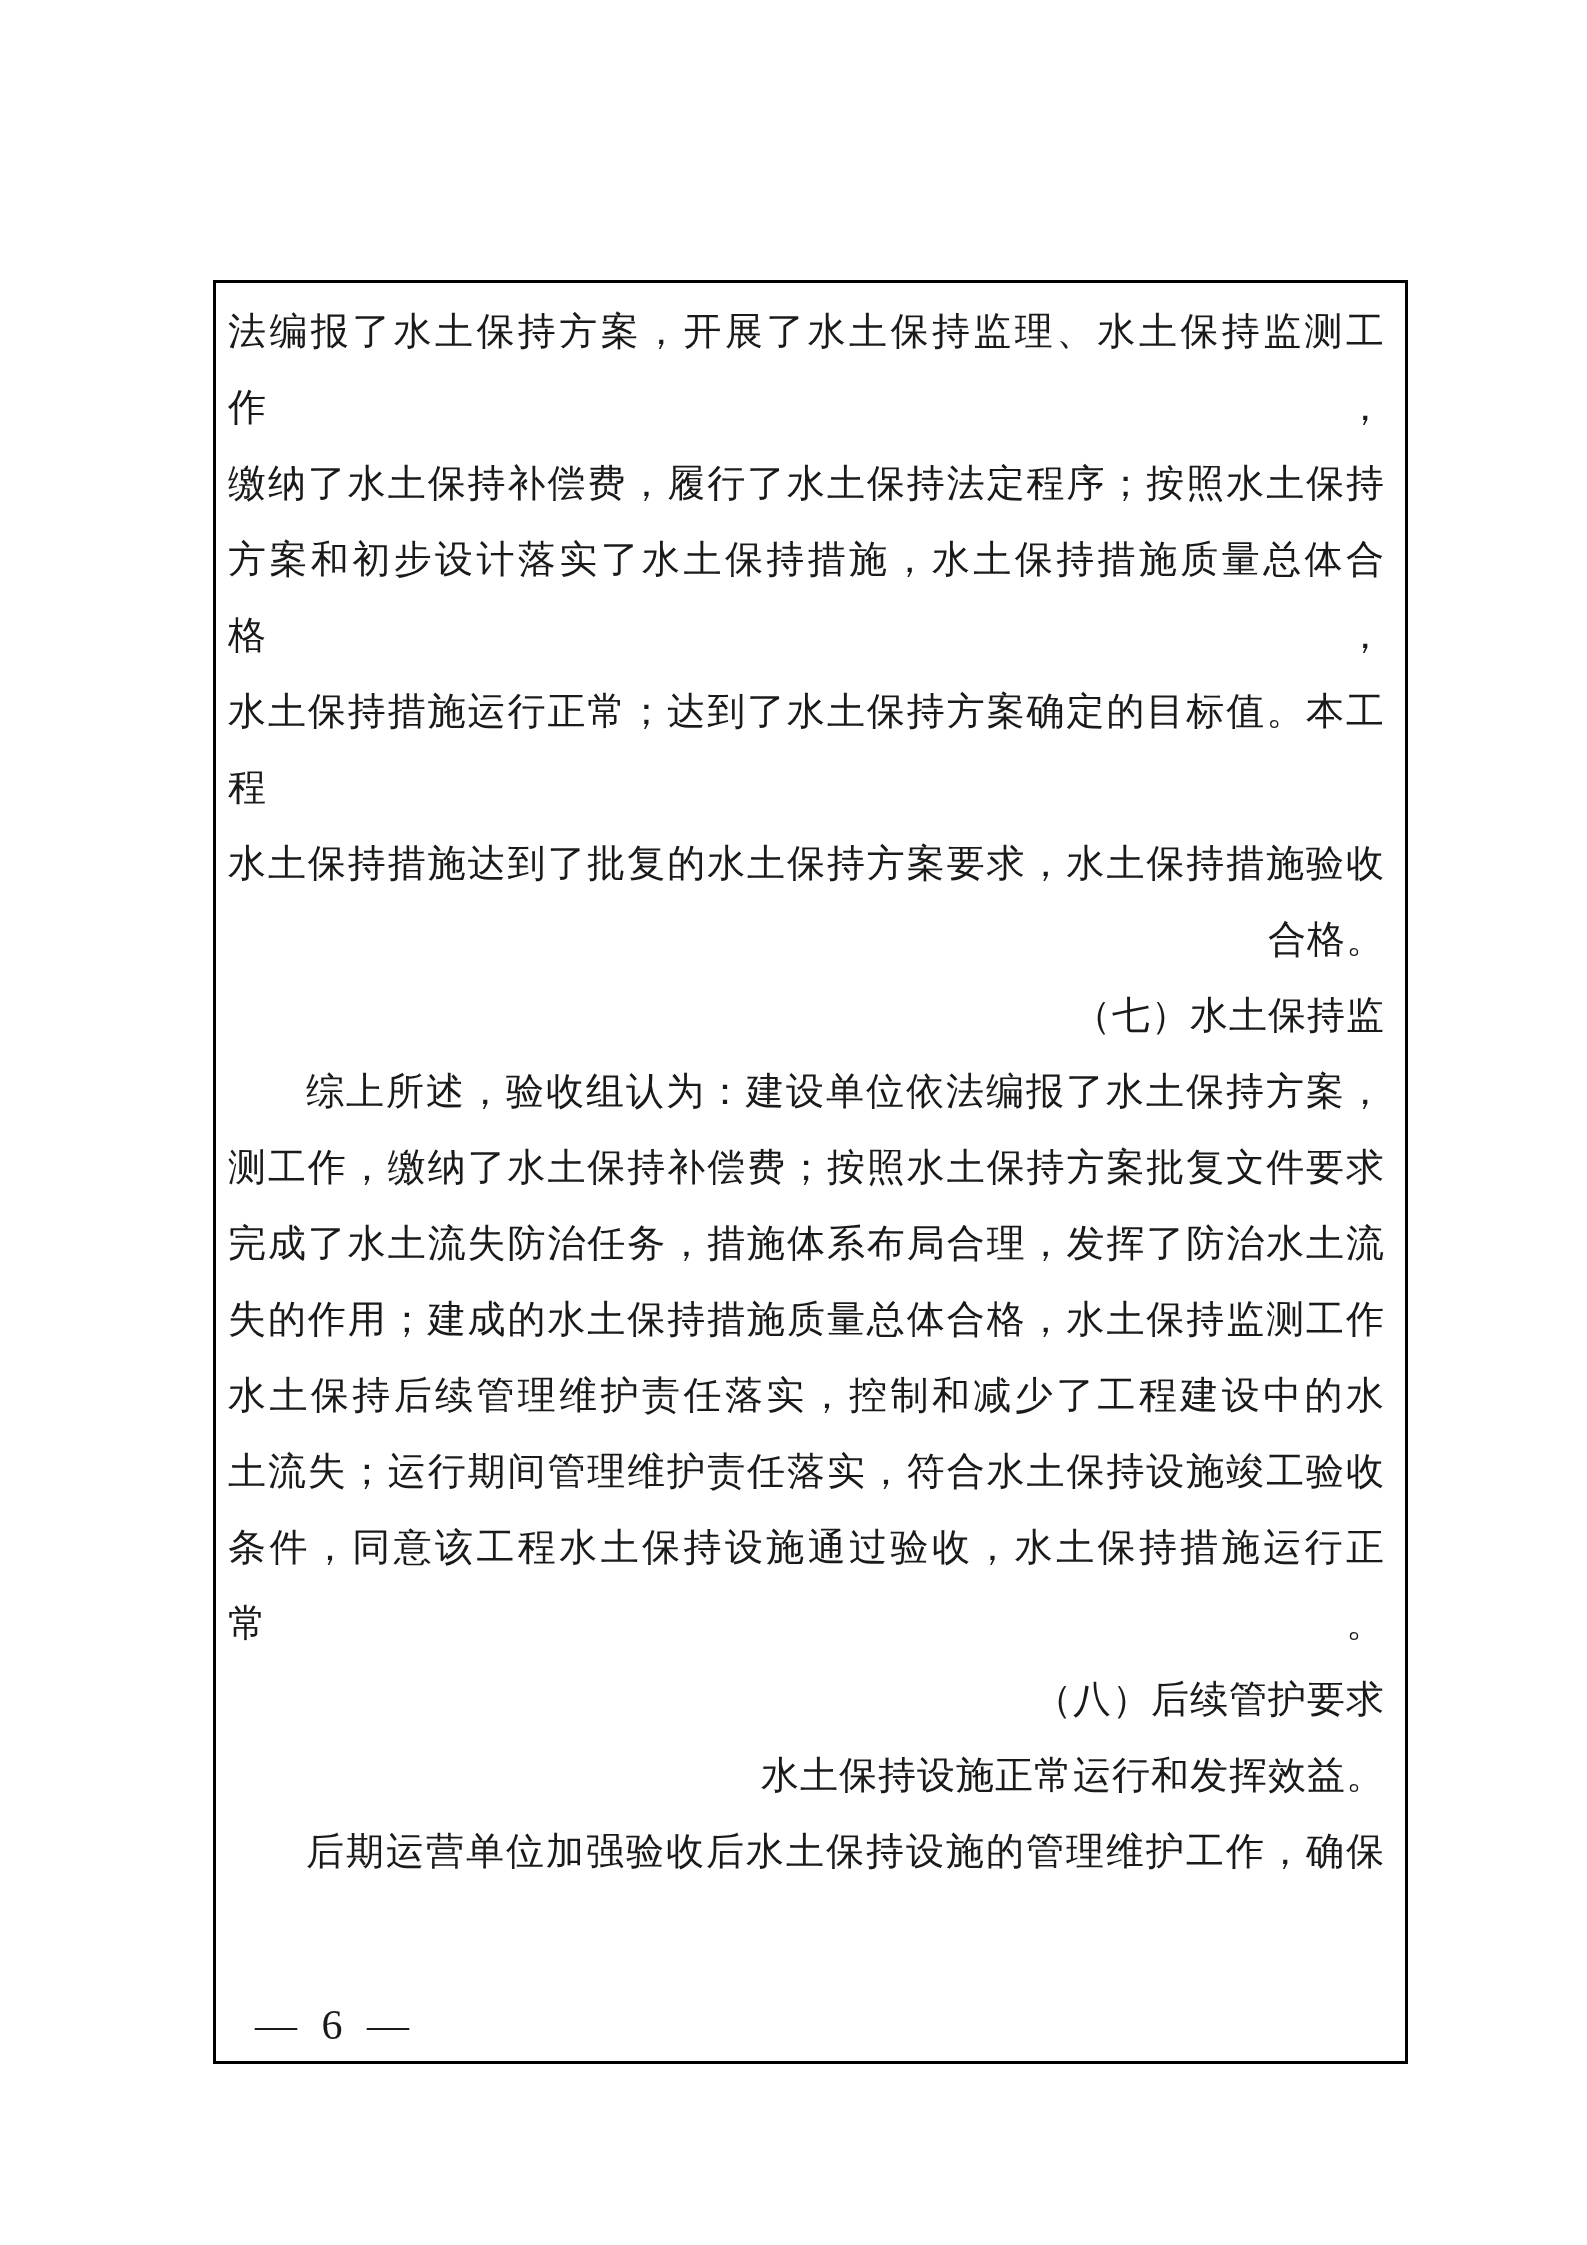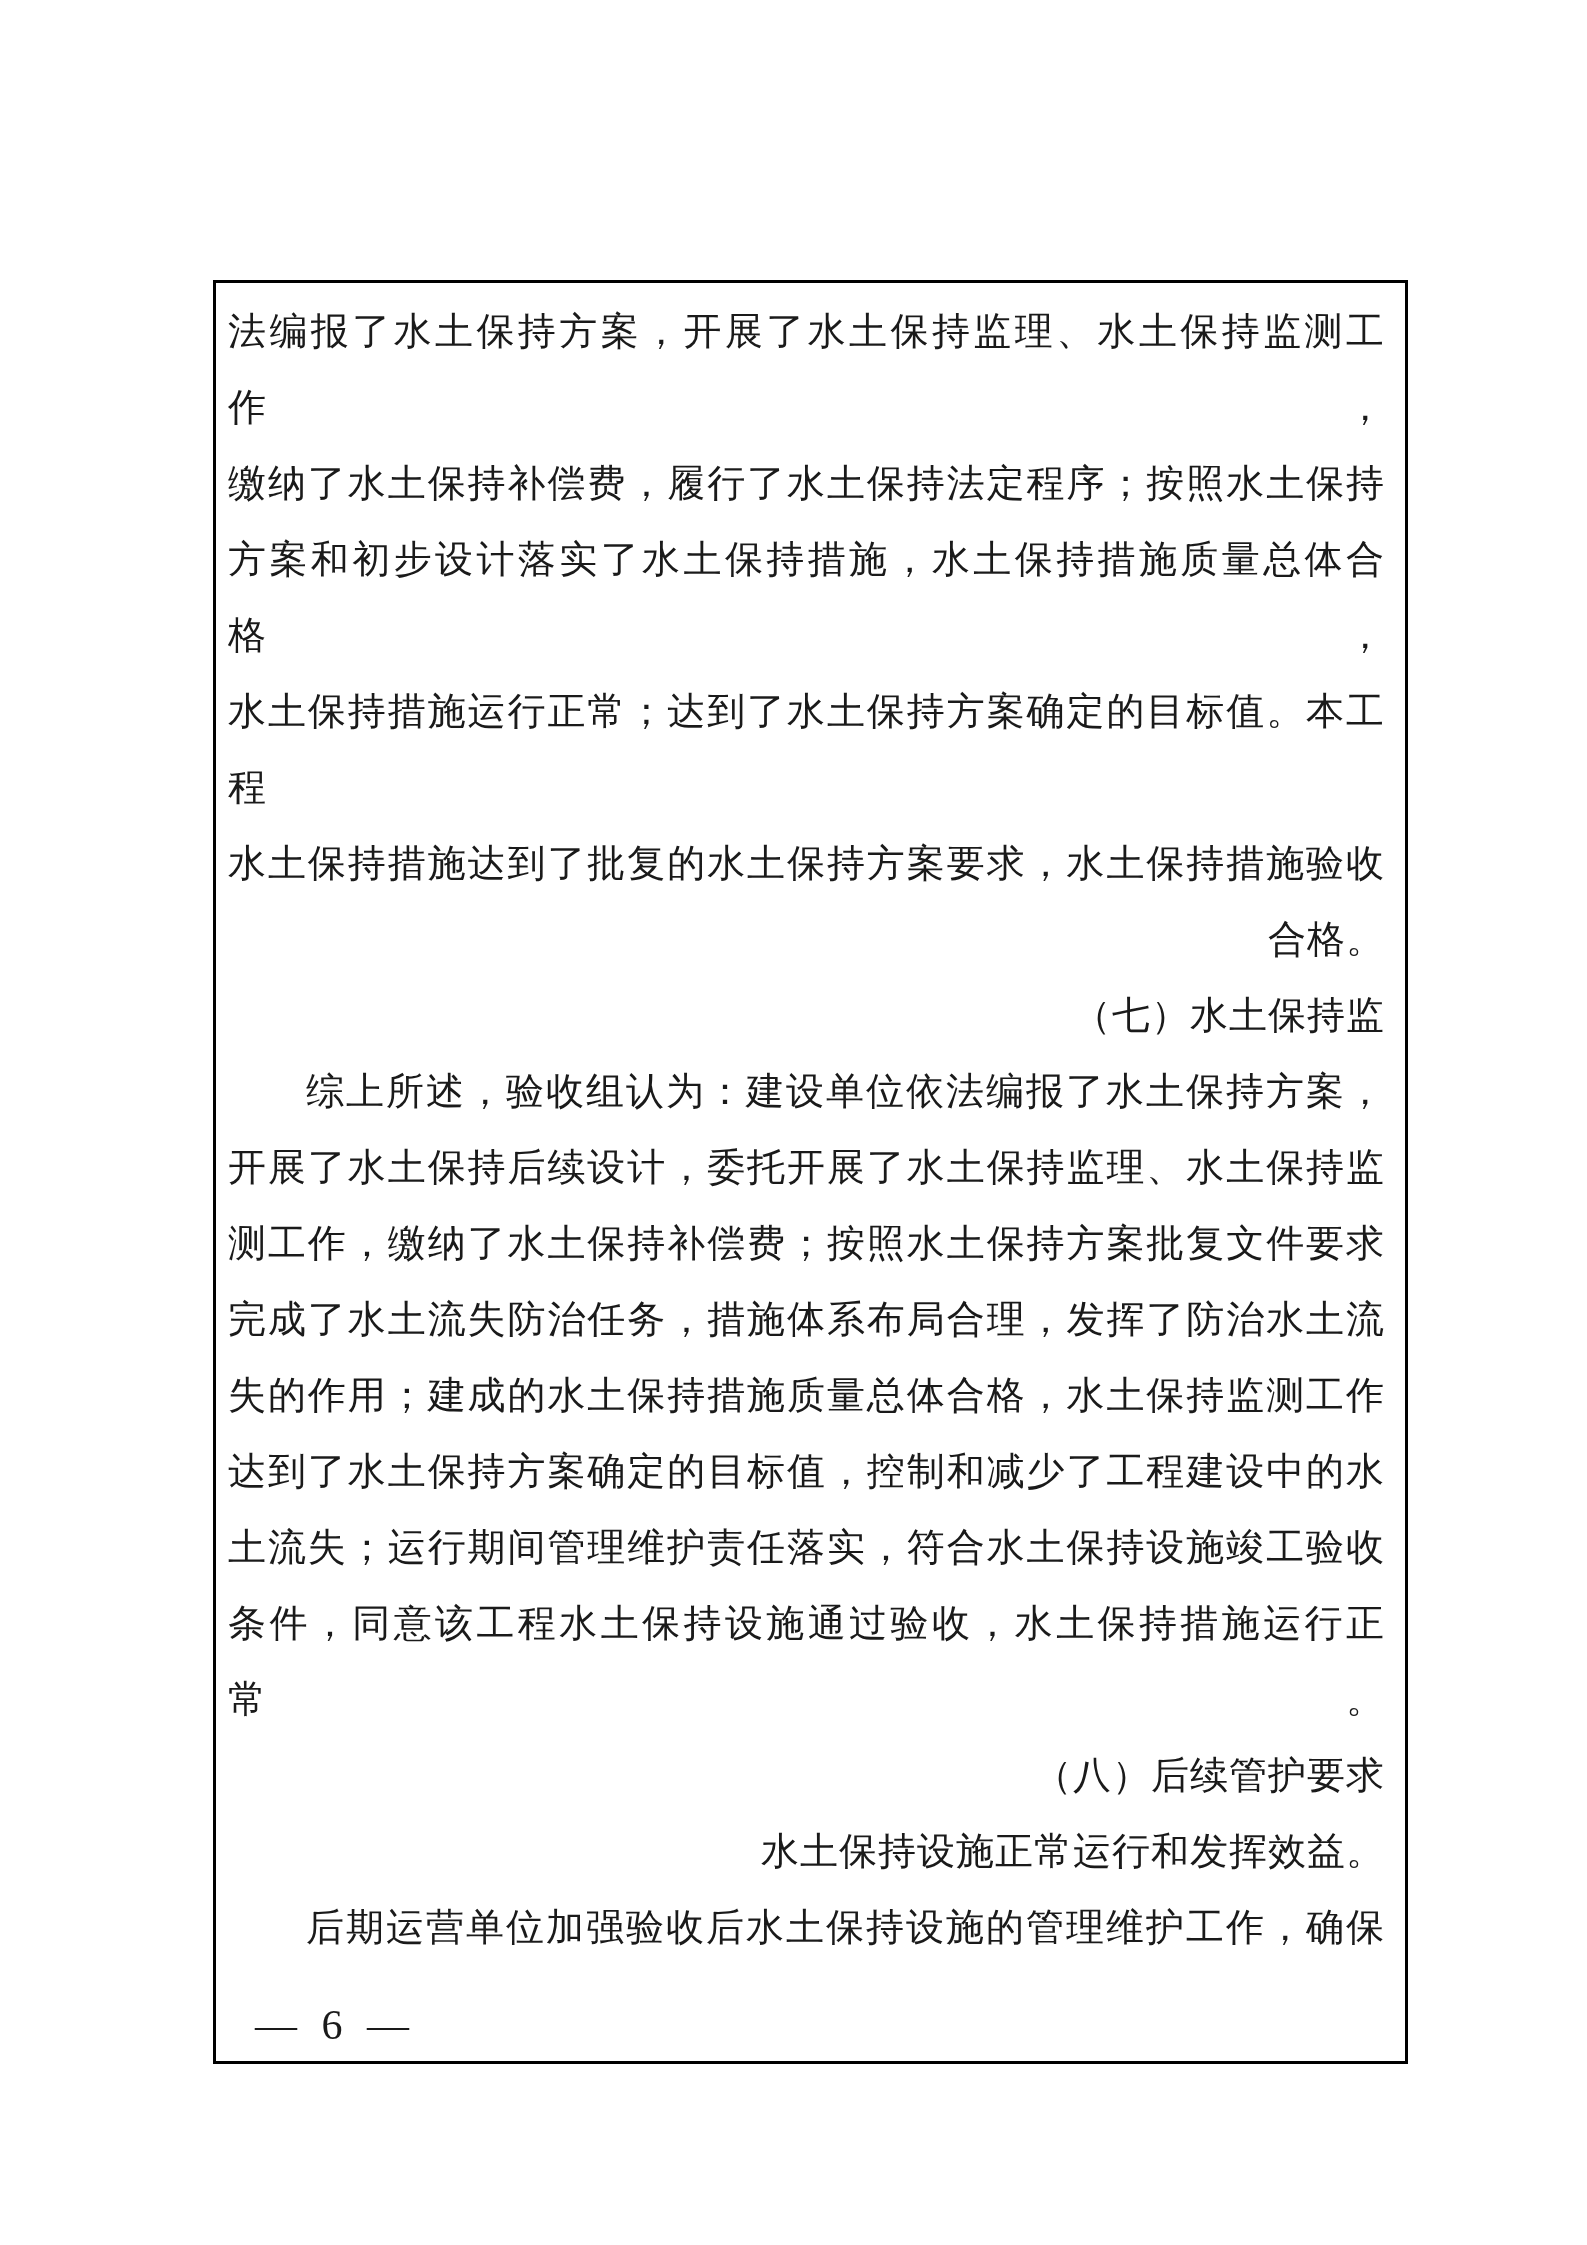--- a/index.html
+++ b/index.html
@@ -59,25 +59,24 @@
 <div class="content-box">
   <div class="text-area">
     <div class="text-line fill">法编报了水土保持方案，开展了水土保持监理、水土保持监测工作，</div>
     <div class="text-line fill">缴纳了水土保持补偿费，履行了水土保持法定程序；按照水土保持</div>
     <div class="text-line fill">方案和初步设计落实了水土保持措施，水土保持措施质量总体合格，</div>
     <div class="text-line fill">水土保持措施运行正常；达到了水土保持方案确定的目标值。本工程</div>
     <div class="text-line fill">水土保持措施达到了批复的水土保持方案要求，水土保持措施验收</div>
     <div class="text-line">合格。</div>
     <div class="text-line indent">（七）水土保持监</div>
     <div class="text-line indent fill">综上所述，验收组认为：建设单位依法编报了水土保持方案，</div>
-    <div class="text-line fill">开展了水土保持后续设计，委托开展了水土保持监理、水土保持监</div>
     <div class="text-line fill">测工作，缴纳了水土保持补偿费；按照水土保持方案批复文件要求</div>
     <div class="text-line fill">完成了水土流失防治任务，措施体系布局合理，发挥了防治水土流</div>
     <div class="text-line fill">失的作用；建成的水土保持措施质量总体合格，水土保持监测工作</div>
-    <div class="text-line fill">达到了水土保持方案确定的目标值，控制和减少了工程建设中的水</div>
+    <div class="text-line fill">水土保持后续管理维护责任落实，控制和减少了工程建设中的水</div>
     <div class="text-line fill">土流失；运行期间管理维护责任落实，符合水土保持设施竣工验收</div>
     <div class="text-line fill">条件，同意该工程水土保持设施通过验收，水土保持措施运行正常。</div>
     <div class="text-line indent">（八）后续管护要求</div>
     <div class="text-line">水土保持设施正常运行和发挥效益。</div>
     <div class="text-line indent fill">后期运营单位加强验收后水土保持设施的管理维护工作，确保</div>
   </div>
 </div>
 
 <div class="page-number">— 6 —</div>
 

